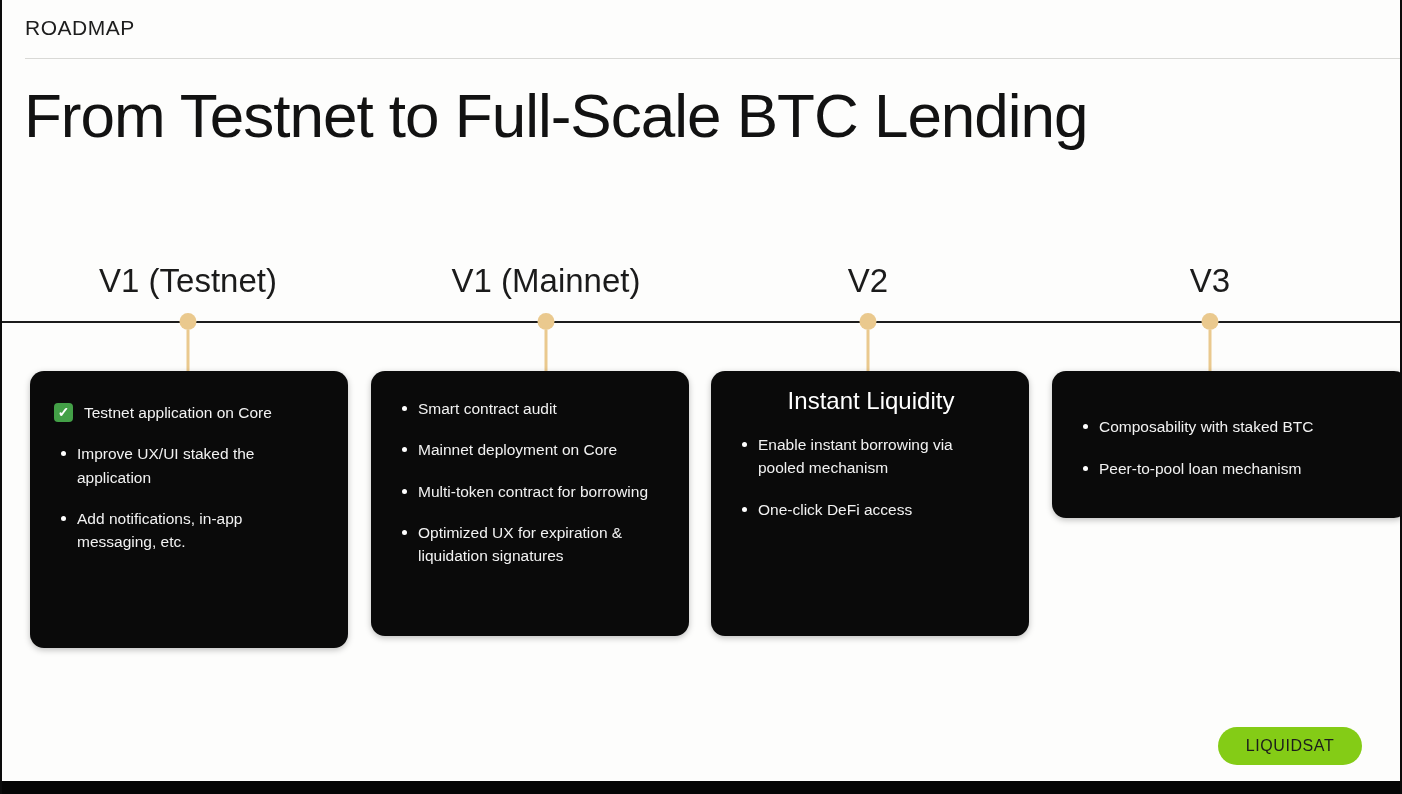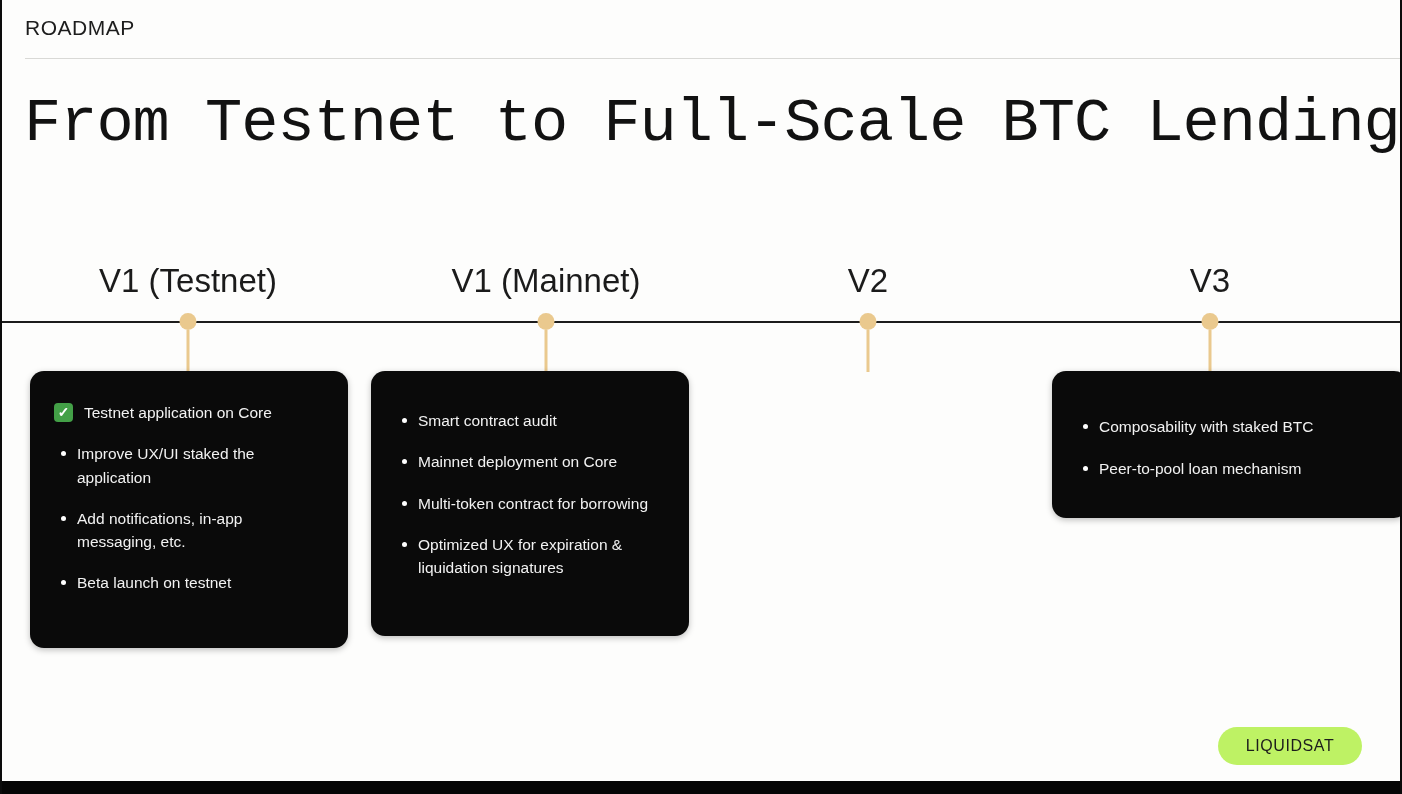--- a/index.html
+++ b/index.html
@@ -31,26 +31,25 @@
     position: absolute;
     left: 23px;
     right: 0;
     top: 58px;
     height: 1px;
     background: #d9d9d6;
   }
   .page-title {
     position: absolute;
     left: 22px;
-    top: 88px;
+    top: 80px;
     font-size: 62px;
     font-weight: 500;
     letter-spacing: -1px;
     color: #121212;
-    font-family: Liberation Mono, monospace;
   }
   
   .timeline-line {
     position: absolute;
     left: 0;
     right: 0;
     top: 321px;
     height: 2px;
     background: #1c1c1c;
   }
@@ -88,21 +87,21 @@
   .card {
     position: absolute;
     top: 371px;
     background: #0a0a0a;
     border-radius: 14px;
     color: #f5f5f5;
     padding: 30px 26px 24px 28px;
     box-shadow: 0 2px 6px rgba(0,0,0,0.25);
   }
   .card1 { left: 28px;  width: 318px; height: 277px; }
-  .card2 { left: 369px; width: 318px; height: 265px; padding-top: 38px; }
+  .card2 { left: 369px; width: 318px; height: 265px; padding-top: 26px; }
   .card3 { left: 709px; width: 318px; height: 265px; padding-top: 16px; }
   .card4 { left: 1050px; width: 356px; height: 147px; display: flex; align-items: center; }
   .card-title {
     text-align: center;
     font-size: 24px;
     font-weight: 500;
     color: #ffffff;
     margin-bottom: 18px;
   }
   .card ul {
@@ -144,21 +143,21 @@
     flex-shrink: 0;
   }
   
   .brand-pill {
     position: absolute;
     left: 1216px;
     top: 727px;
     width: 144px;
     height: 38px;
     border-radius: 19px;
-    background: #bef264;
+    background: #84cc16;
     display: flex;
     align-items: center;
     justify-content: center;
     font-size: 16px;
     letter-spacing: 0.6px;
     color: #1c1c1c;
     font-weight: 500;
   }
   .bottom-bar {
     position: absolute;
@@ -202,24 +201,20 @@
         <span>Testnet application on Core</span>
       </li>
       <li>
         <span class="bullet"></span>
         <span>Improve UX/UI staked the application</span>
       </li>
       <li>
         <span class="bullet"></span>
         <span>Add notifications, in-app messaging, etc.</span>
       </li>
-      <li>
-        <span class="bullet"></span>
-        <span>Beta launch on testnet</span>
-      </li>
     </ul>
   </div>
 
   <div class="card card2">
     <ul>
       <li>
         <span class="bullet"></span>
         <span>Smart contract audit</span>
       </li>
       <li>
@@ -230,20 +225,33 @@
         <span class="bullet"></span>
         <span>Multi-token contract for borrowing</span>
       </li>
       <li>
         <span class="bullet"></span>
         <span>Optimized UX for expiration &amp; liquidation signatures</span>
       </li>
     </ul>
   </div>
 
+  <div class="card card3">
+    <div class="card-title">Instant Liquidity</div>
+    <ul>
+      <li>
+        <span class="bullet"></span>
+        <span>Enable instant borrowing via pooled mechanism</span>
+      </li>
+      <li>
+        <span class="bullet"></span>
+        <span>One-click DeFi access</span>
+      </li>
+    </ul>
+  </div>
 
   <div class="card card4">
     <ul>
       <li>
         <span class="bullet"></span>
         <span>Composability with staked BTC</span>
       </li>
       <li>
         <span class="bullet"></span>
         <span>Peer-to-pool loan mechanism</span>

